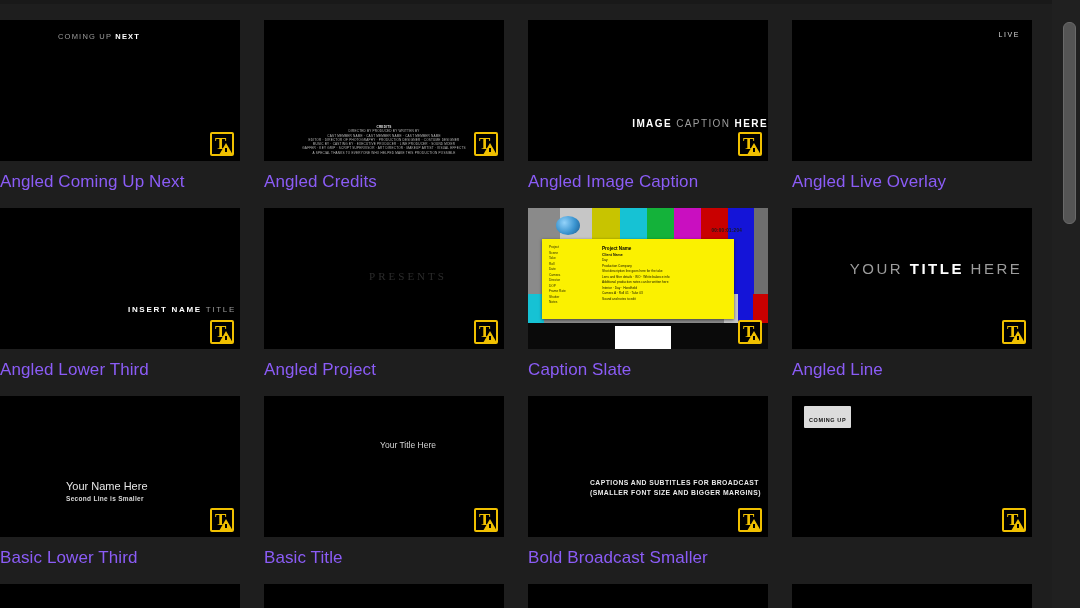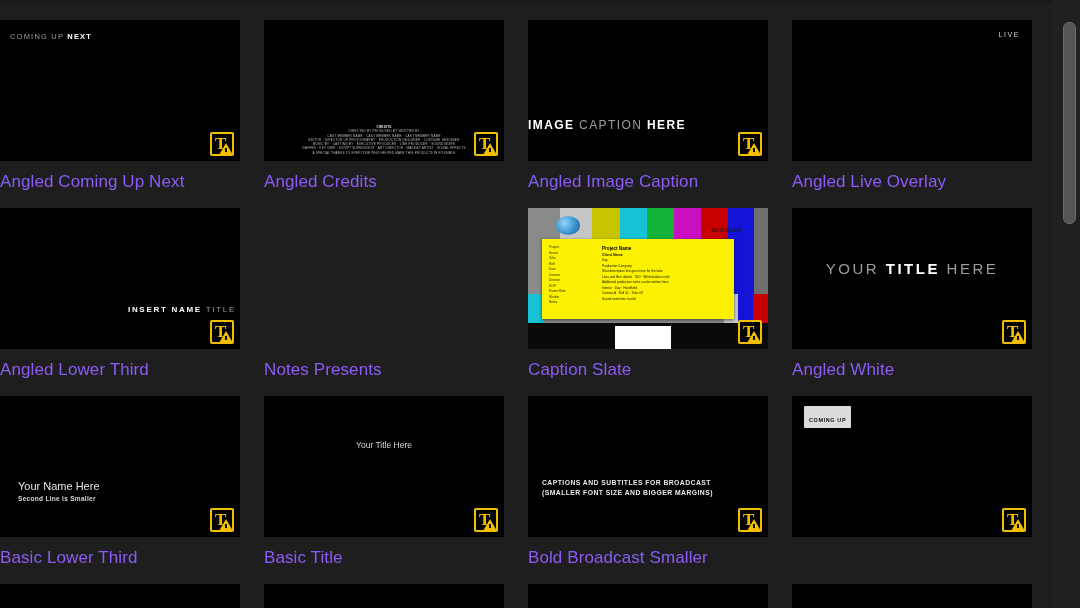--- a/index.html
+++ b/index.html
@@ -47,27 +47,27 @@
   .badge .tri{
     position:absolute;right:-1px;bottom:-1px;width:0;height:0;
     border-left:7px solid transparent;border-right:7px solid transparent;
     border-bottom:12px solid #f0c000;
   }
   .badge .tri:after{
     content:"";position:absolute;left:-1px;top:5px;width:2px;height:4px;background:#000;
   }
 
   
-  .tx{position:absolute;color:#e8e8e8;white-space:nowrap;}
+  .tx{position:absolute;color:#e8e8e8;white-space:nowrap;margin-left:48px;}
   .lite{color:#9c9c9c;font-weight:400;}
   .bold{font-weight:700;color:#fff;}
 
   .t-comingup{left:10px;top:12px;font-size:7.5px;letter-spacing:1.2px;}
   .t-live{right:12px;top:11px;font-size:7px;letter-spacing:1.6px;color:#d8d8d8;}
-  .t-caption{left:0;right:0;top:98px;text-align:left;font-size:12px;letter-spacing:1.4px;}
+  .t-caption{left:0;right:0;top:98px;text-align:right;font-size:10px;letter-spacing:1.4px;}
   .t-lower3{right:4px;top:97px;font-size:8px;letter-spacing:1.7px;}
   .t-presents{left:0;right:0;top:62px;text-align:center;font-size:11px;letter-spacing:3px;color:#2c2c2c;font-family:"Liberation Serif",serif;}
   .t-title{left:0;right:0;top:52px;text-align:center;font-size:15px;letter-spacing:2.5px;color:#8e8e8e;}
   .t-basictitle{left:0;right:0;top:44px;text-align:center;font-size:8.5px;color:#d6d6d6;}
   .t-name{left:18px;top:84px;font-size:11px;color:#e6e6e6;}
   .t-name2{left:18px;top:99px;font-size:6.5px;font-weight:700;letter-spacing:.3px;color:#d9d9d9;}
   .t-bcap{left:14px;top:82px;font-size:6.8px;font-weight:700;letter-spacing:.45px;line-height:9.5px;color:#e9e9e9;}
 
   .cu-box{position:absolute;left:12px;top:10px;background:#dcdcdc;padding:2px 5px;border-radius:1px;}
   .cu-box span{font-size:5.5px;font-weight:700;letter-spacing:.6px;color:#111;}
@@ -167,21 +167,28 @@
         <div class="tx t-lower3"><span class="bold">INSERT NAME </span><span class="lite">TITLE</span></div>
         <div class="badge">
             <span class="t">T</span>
             <span class="tri"></span>
           </div>
       </div>
       <div class="label">Angled Lower Third</div>
     </div>
 
     <div class="cell">
-      <div class="label">Notes Presents</div>
+      <div class="thumb">
+        <div class="tx t-presents">PRESENTS</div>
+        <div class="badge">
+            <span class="t">T</span>
+            <span class="tri"></span>
+          </div>
+      </div>
+      <div class="label">Angled Project</div>
     </div>
 
     <div class="cell">
       <div class="thumb">
         <div class="bars">
           <div class="row1">
             <i style="width:32px;background:#8a8a8a"></i>
             <i style="width:32px;background:#c6c6c6"></i>
             <i style="width:28px;background:#c8c400"></i>
             <i style="width:27px;background:#16c2d4"></i>
@@ -240,21 +247,21 @@
     </div>
 
     <div class="cell">
       <div class="thumb">
         <div class="tx t-title"><span class="lite">YOUR </span><span class="bold">TITLE </span><span class="lite">HERE</span></div>
         <div class="badge">
             <span class="t">T</span>
             <span class="tri"></span>
           </div>
       </div>
-      <div class="label">Angled White</div>
+      <div class="label">Angled Line</div>
     </div>
 
     <div class="cell">
       <div class="thumb">
         <div class="tx t-name">Your Name Here</div>
         <div class="tx t-name2">Second Line is Smaller</div>
         <div class="badge">
             <span class="t">T</span>
             <span class="tri"></span>
           </div>

